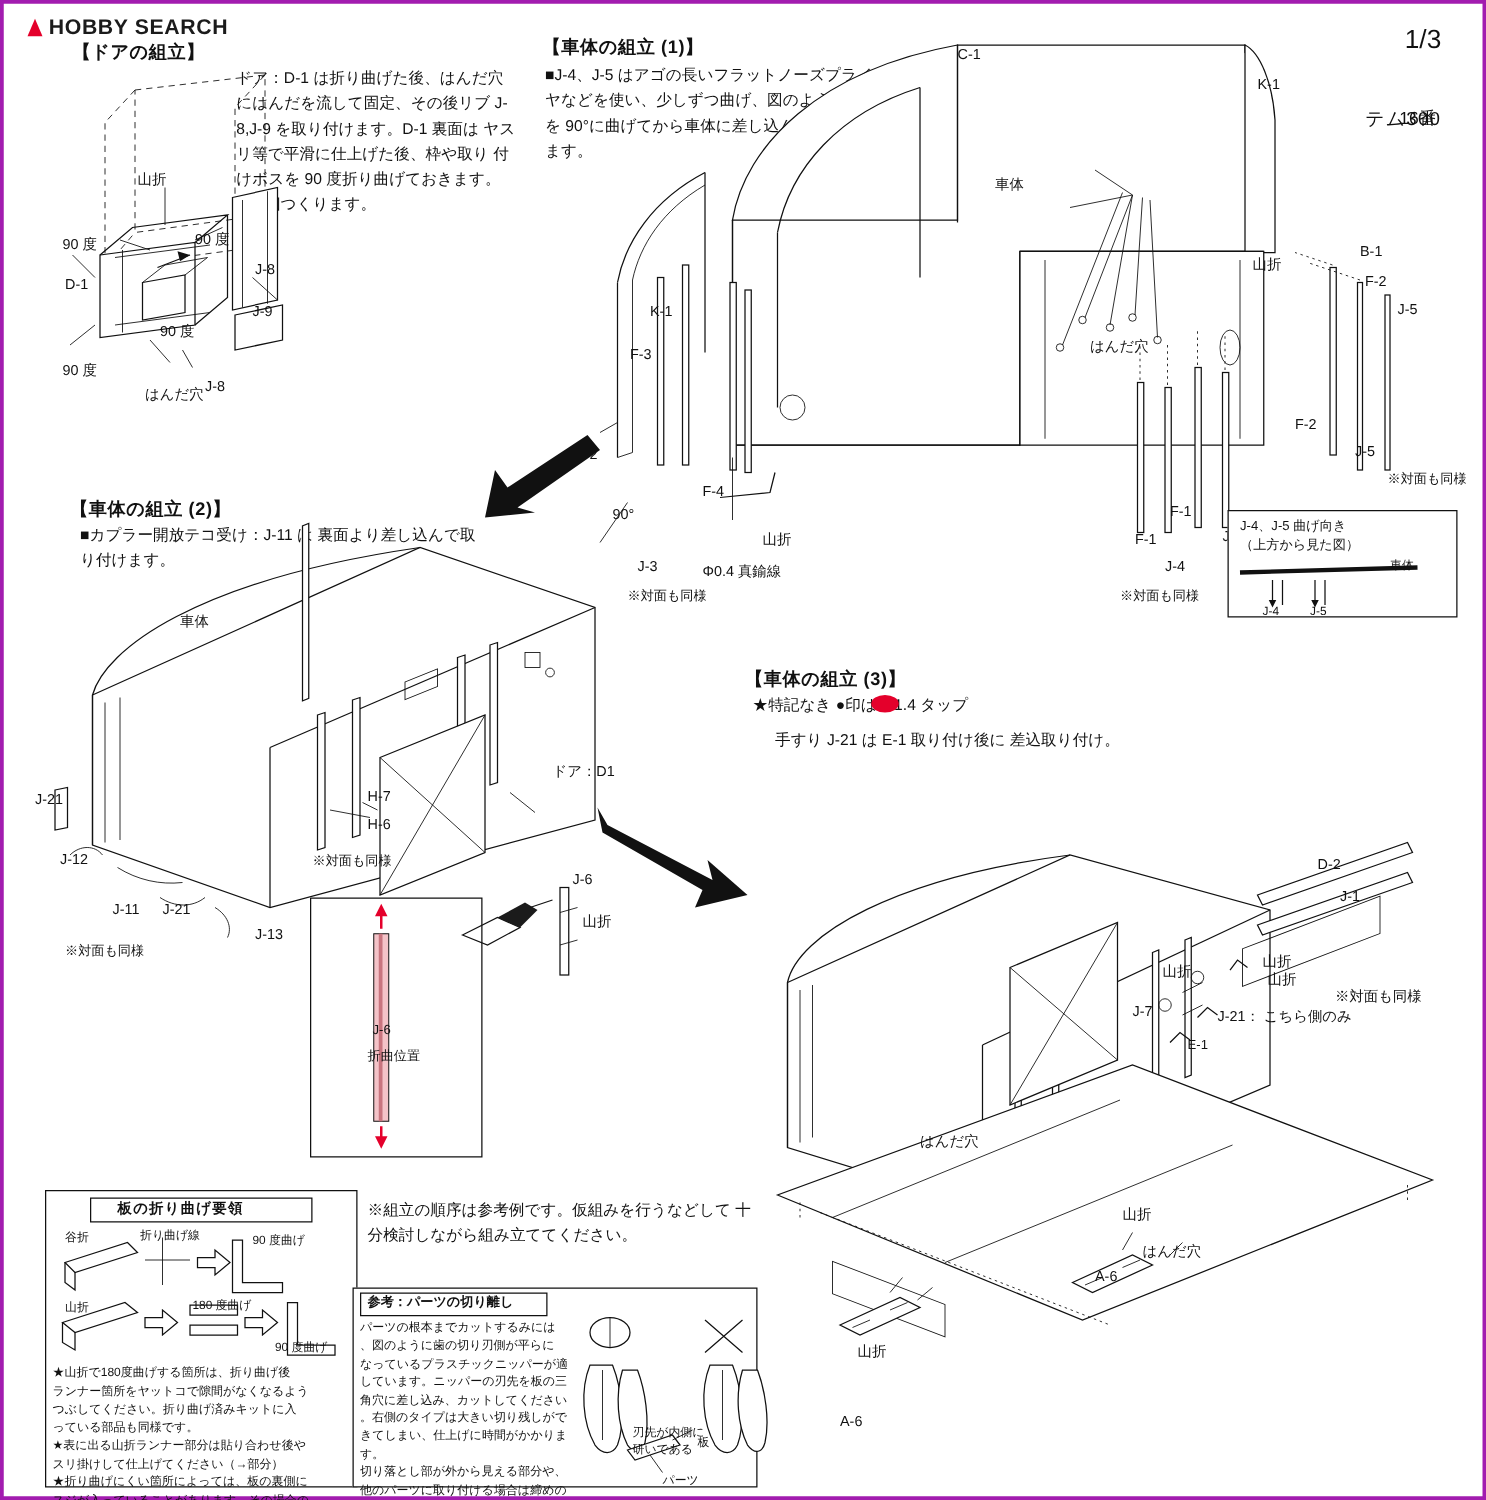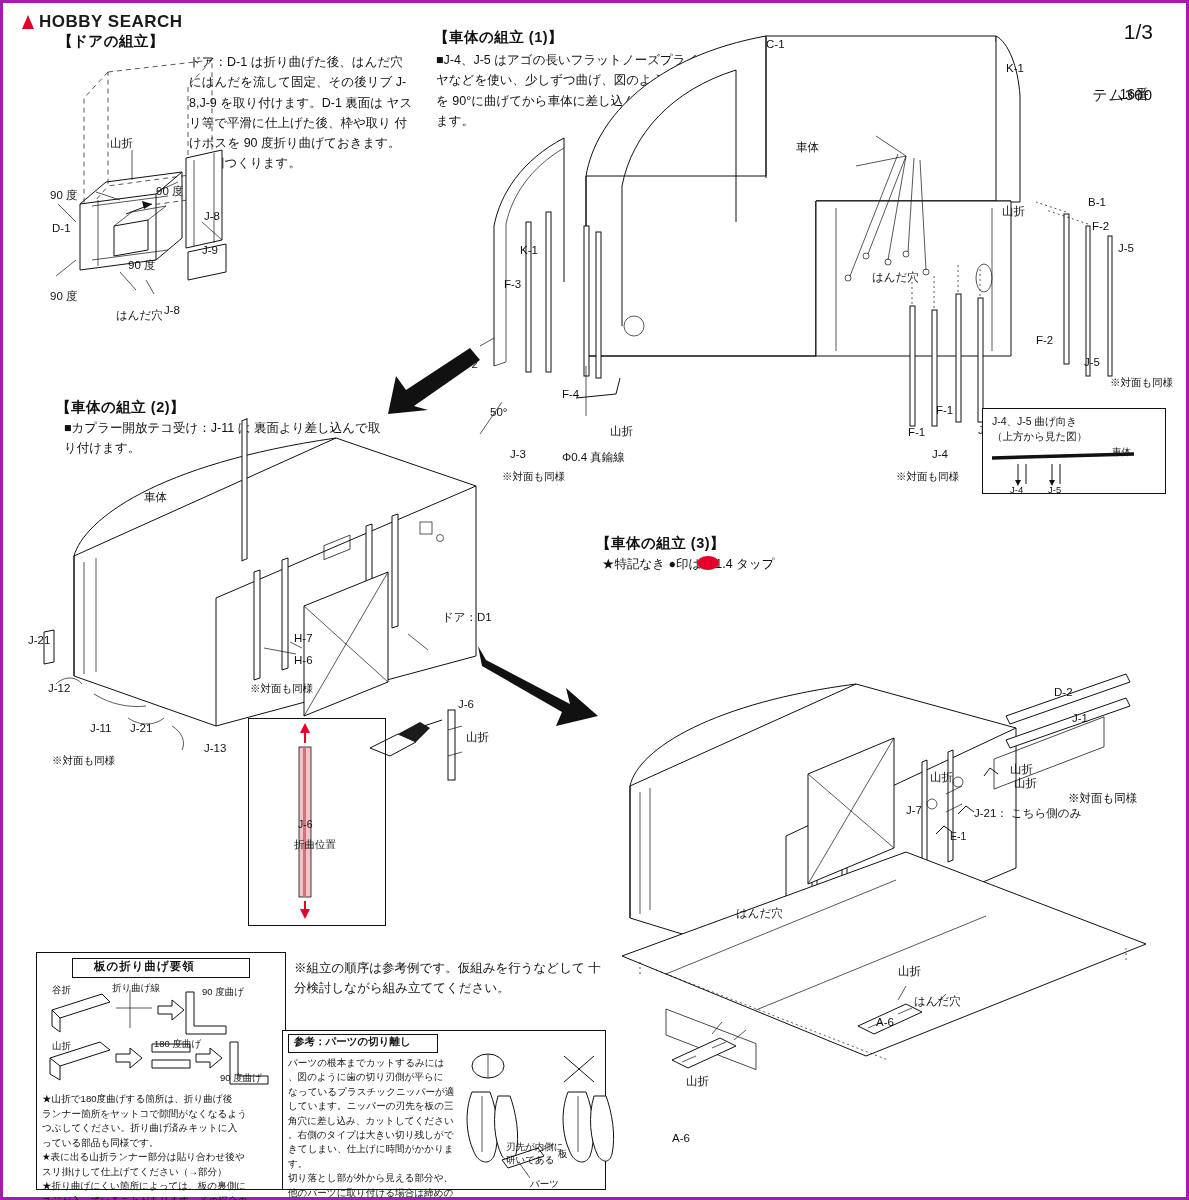--- a/index.html
+++ b/index.html
@@ -92,20 +92,22 @@
 ヤスリ等で平滑に仕上げた後、枠や取り
 付けボスを 90 度折り曲げておきます。
 ※2 個つくります。</div>
   <div class="txtw" style="left:430px;top:44px;width:270px;">■J-4、J-5 はアゴの長いフラットノーズプライ
 ヤなどを使い、少しずつ曲げ、図のように断面を
 90°に曲げてから車体に差し込んで取り付け
 ます。</div>
   <div class="txtw" style="left:58px;top:412px;width:320px;">■カプラー開放テコ受け：J-11 は
 裏面より差し込んで取り付けます。</div>
   <div class="txtw" style="left:596px;top:548px;width:330px;">★特記なき ●印は M1.4 タップ</div>
+  <div class="txtw" style="left:614px;top:576px;width:330px;">手すり J-21 は E-1 取り付け後に
+差込取り付け。</div>
   <div class="txtw" style="left:288px;top:952px;width:310px;">※組立の順序は参考例です。仮組みを行うなどして
 十分検討しながら組み立ててください。</div>
 
   <svg width="40" height="20" style="left:690px;top:548px;">
     <ellipse cx="12" cy="9" rx="11" ry="7" class="redfill"></ellipse>
   </svg>
 
   <svg width="360" height="330" style="left:30px;top:48px;">
 
     <path class="ln-dash" d="M72,18 L176,6 L176,118 L72,132 Z"></path>
@@ -219,21 +221,21 @@
   <div class="lbl" style="left:1086px;top:214px;">F-2</div>
   <div class="lbl" style="left:1112px;top:236px;">J-5</div>
   <div class="lbl" style="left:514px;top:238px;">K-1</div>
   <div class="lbl" style="left:498px;top:272px;">F-3</div>
   <div class="lbl" style="left:866px;top:264px;">はんだ穴</div>
   <div class="lbl" style="left:1030px;top:328px;">F-2</div>
   <div class="lbl" style="left:1078px;top:350px;">J-5</div>
   <div class="lbl-s" style="left:1104px;top:370px;">※対面も同様</div>
   <div class="lbl" style="left:456px;top:352px;">J-2</div>
   <div class="lbl" style="left:556px;top:382px;">F-4</div>
-  <div class="lbl" style="left:484px;top:400px;">50°</div>
+  <div class="lbl" style="left:484px;top:400px;">90°</div>
   <div class="lbl" style="left:604px;top:418px;">山折</div>
   <div class="lbl" style="left:902px;top:420px;">F-1</div>
   <div class="lbl" style="left:930px;top:398px;">F-1</div>
   <div class="lbl" style="left:972px;top:418px;">J-4</div>
   <div class="lbl" style="left:504px;top:442px;">J-3</div>
   <div class="lbl" style="left:556px;top:444px;">Φ0.4 真鍮線</div>
   <div class="lbl" style="left:926px;top:442px;">J-4</div>
   <div class="lbl-s" style="left:496px;top:464px;">※対面も同様</div>
   <div class="lbl-s" style="left:890px;top:464px;">※対面も同様</div>
 

